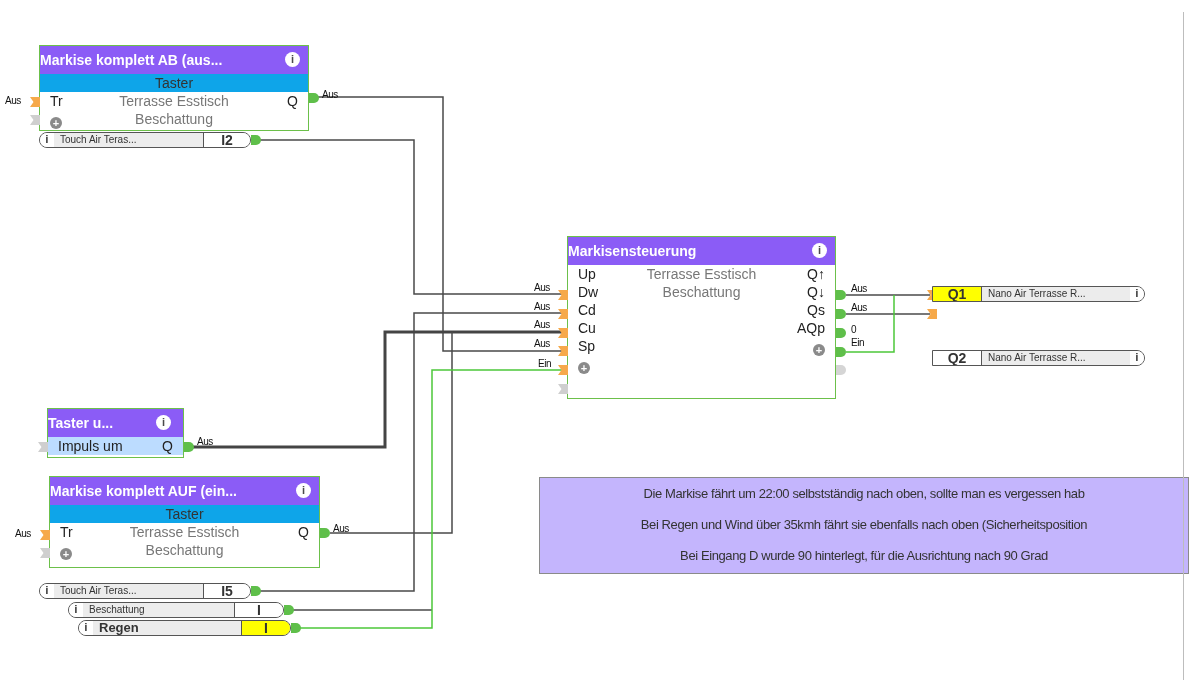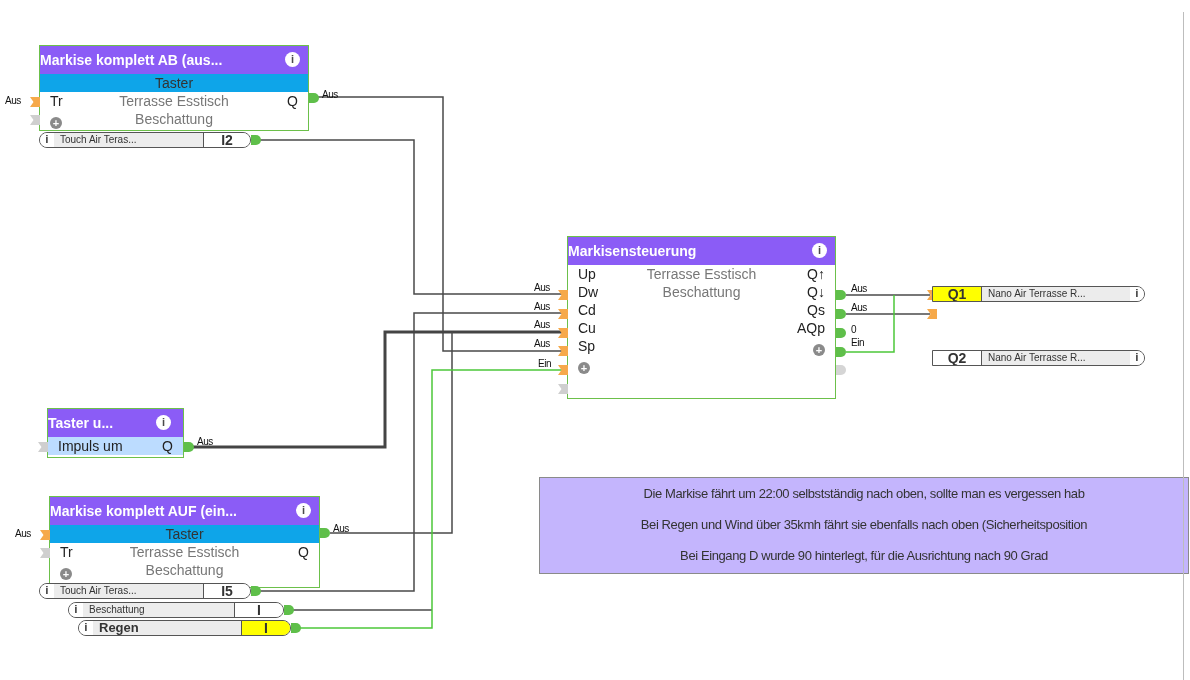--- a/index.html
+++ b/index.html
@@ -108,21 +108,21 @@
     </div>
     <div class="row" style="background:#bcdcff;">
       <span class="pin-l">Impuls um</span>
       <span class="pin-r">Q</span>
     </div>
   </div>
   <div class="conn-in grey" style="left:38px; top:442px;"></div>
   <div class="conn-out" style="left:184px; top:442px;"></div>
   <span class="val-label" style="left:197px; top:436px;">Aus</span>
 
-  <div class="block" style="left:49px; top:476px; width:271px; height:92px;margin-top:20px;">
+  <div class="block" style="left:49px; top:476px; width:271px; height:92px;">
     <div class="hdr">
       <span>Markise komplett AUF (ein...</span>
       <span class="info">i</span>
     </div>
     <div class="type-row">Taster</div>
     <div class="row">
       <span class="mid">Terrasse Esstisch</span>
       <span class="pin-l">Tr</span>
       <span class="pin-r">Q</span>
     </div>

